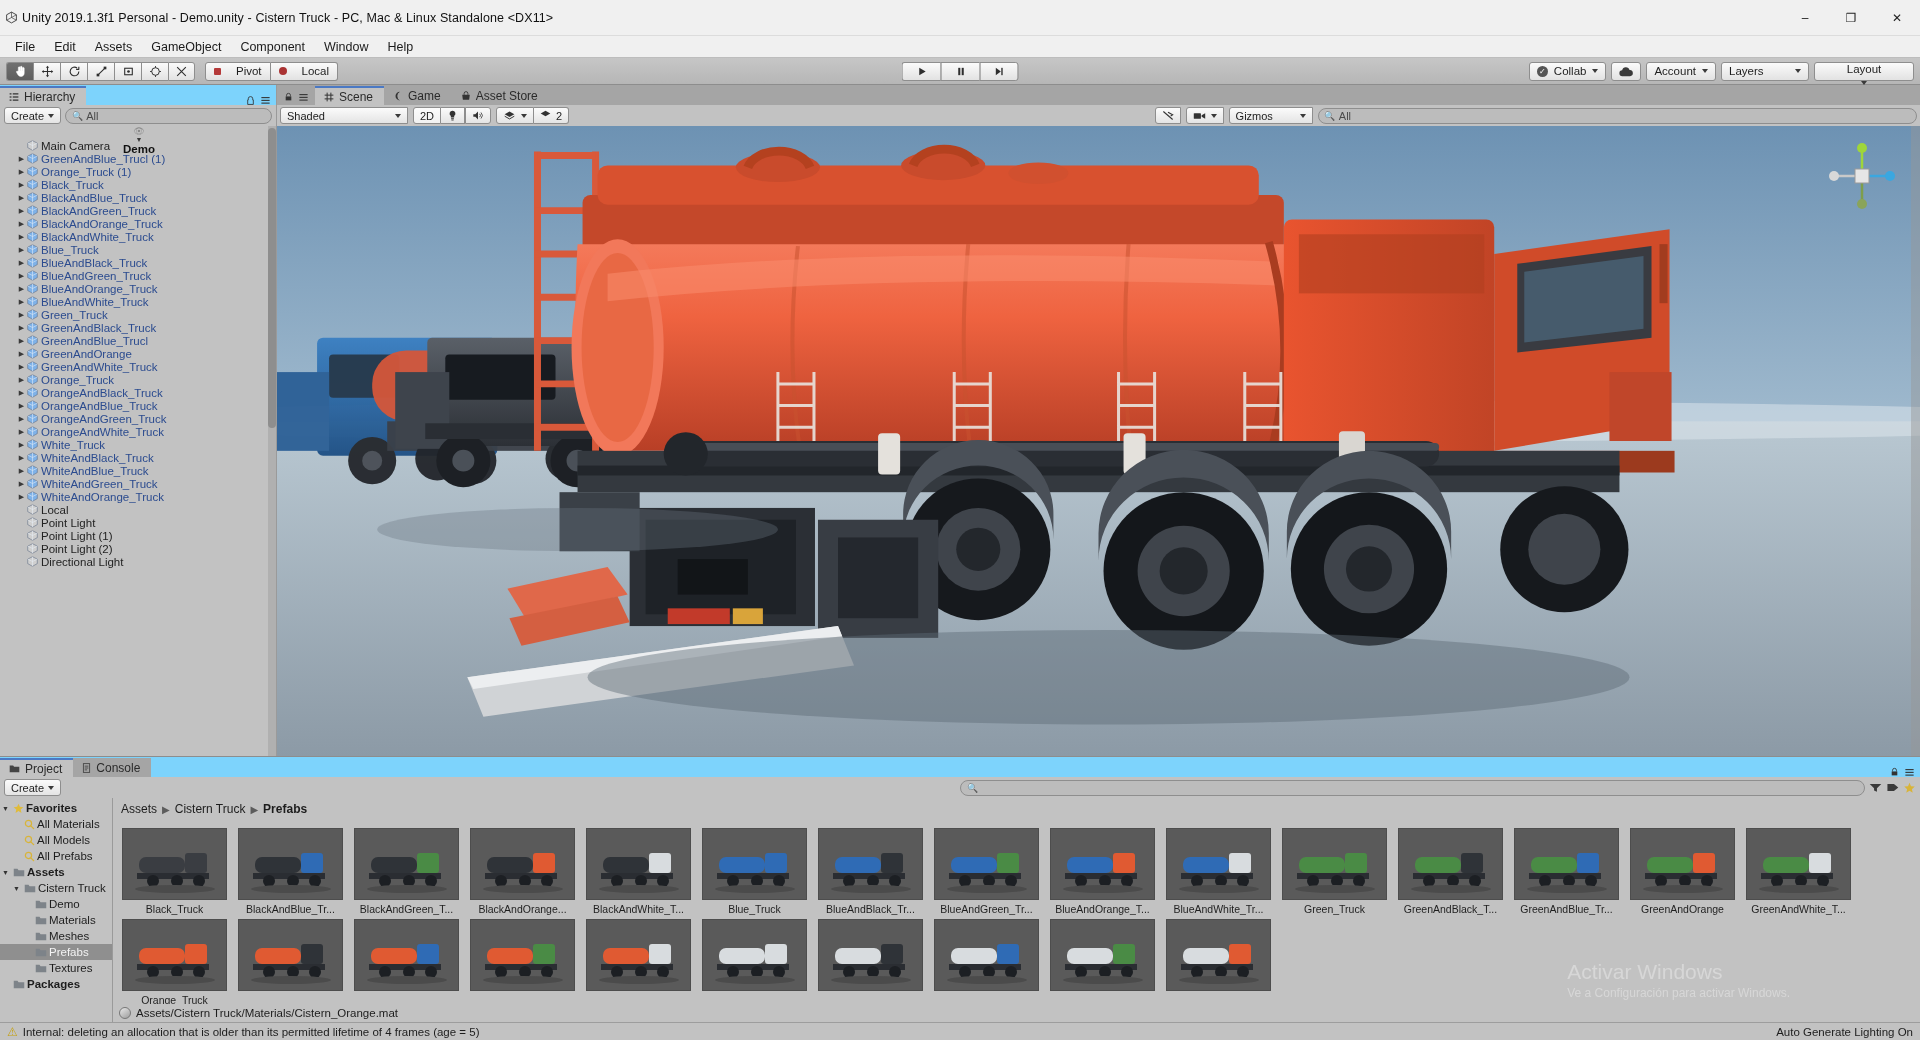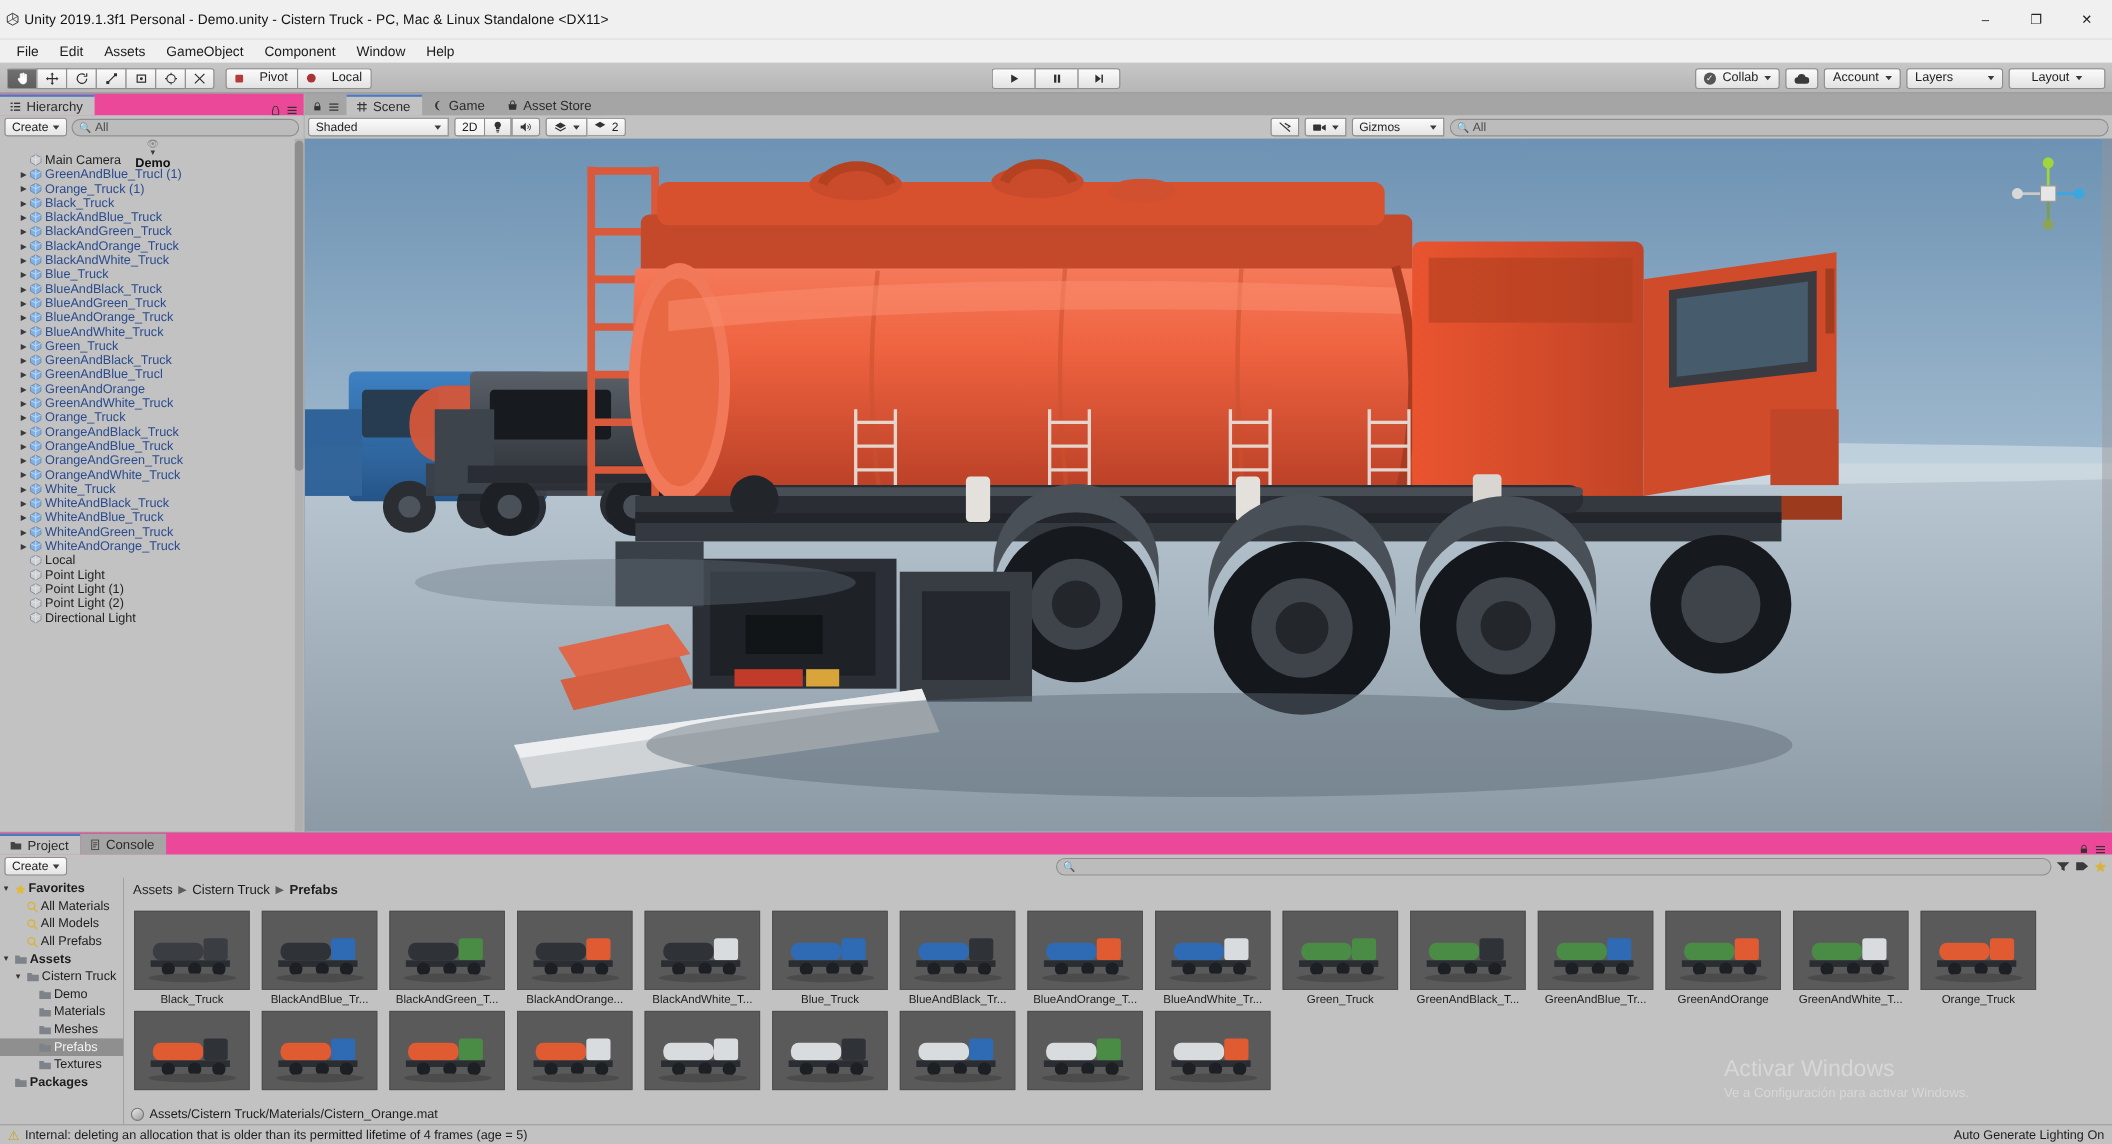--- a/index.html
+++ b/index.html
@@ -50,21 +50,21 @@
           display:flex; align-items:center; padding:0 7px; font-size:11.5px; gap:6px; }
   .caret { width:0;height:0;border-left:3.5px solid transparent;border-right:3.5px solid transparent;border-top:4px solid #3a3a3a; }
   .check-circ { width:11px;height:11px;border-radius:50%;background:#555;color:#fff;font-size:8px;display:flex;align-items:center;justify-content:center; }
 
   
   .body { flex:1 1 auto; display:flex; flex-direction:column; min-height:0; }
   .top-row { display:flex; height:671px; flex:0 0 auto; }
 
   
   .hierarchy { width:277px; background:#c2c2c2; display:flex; flex-direction:column; border-right:1px solid #9a9a9a; }
-  .panel-tabs { height:20px; display:flex; align-items:flex-end; background:#ec4899; }
+  .panel-tabs { height:20px; display:flex; align-items:flex-end; background:#7dd3fc; }
   .panel-tab { height:19px; display:flex; align-items:center; gap:5px; padding:0 11px 0 9px; font-size:12px;
                background:#a5a5a5; color:#2b2b2b; }
   .panel-tab.sel { background:#c2c2c2; border-top:2px solid #4b79c4; }
   .panel-tab-spacer { flex:1; display:flex; justify-content:flex-end; align-items:center; gap:5px; padding-right:5px; }
   .hier-toolbar { height:21px; display:flex; align-items:center; gap:4px; padding:1px 4px; background:#c2c2c2; }
   .create-btn { height:17px; background:linear-gradient(#fbfbfb,#e4e4e4); border:1px solid #8e8e8e; border-radius:3px;
                 display:flex; align-items:center; padding:0 6px; font-size:11px; gap:4px; }
   .search-box { flex:1; height:16px; background:#bcbcbc; border:1px solid #8e8e8e; border-radius:8px;
                 display:flex; align-items:center; padding:0 6px; font-size:11px; color:#4a4a4a; gap:3px; }
   .search-box .mag { font-size:9px; }
@@ -243,21 +243,21 @@
           </svg>
       </div>
       <div class="drop">
         <span>Account</span>
         <span class="caret"></span>
       </div>
       <div class="drop" style="width:88px;justify-content:space-between;">
         <span>Layers</span>
         <span class="caret"></span>
       </div>
-      <div class="drop" style="width:88px;justify-content:center;">
+      <div class="drop" style="width:100px;justify-content:space-between;flex-direction:column;">
         <span>Layout</span>
         <span class="caret"></span>
       </div>
     </div>
   </div>
 
   <div class="body">
 
     <div class="top-row">
 
@@ -1130,20 +1130,33 @@
                     <circle cx="54" cy="52" r="6" fill="#1c1f23"></circle>
                     <circle cx="76" cy="52" r="6" fill="#1c1f23"></circle>
                     <ellipse cx="52" cy="60" rx="40" ry="4" fill="#4b4b4b"></ellipse>
                   </svg></div>
                 <div class="asset-name">BlueAndBlack_Tr...</div>
               </div>
               <div class="asset">
                 <div class="asset-thumb"><svg viewBox="0 0 105 72" width="105" height="72">
                     <rect width="105" height="72" fill="#5a5a5a"></rect>
                     <rect x="16" y="28" width="46" height="16" rx="7" fill="#2f6bb5"></rect>
+                    <rect x="62" y="24" width="22" height="20" rx="3" fill="#4a8b45"></rect>
+                    <rect x="14" y="44" width="72" height="6" fill="#2a2d32"></rect>
+                    <circle cx="30" cy="52" r="6" fill="#1c1f23"></circle>
+                    <circle cx="54" cy="52" r="6" fill="#1c1f23"></circle>
+                    <circle cx="76" cy="52" r="6" fill="#1c1f23"></circle>
+                    <ellipse cx="52" cy="60" rx="40" ry="4" fill="#4b4b4b"></ellipse>
+                  </svg></div>
+                <div class="asset-name">BlueAndGreen_Tr...</div>
+              </div>
+              <div class="asset">
+                <div class="asset-thumb"><svg viewBox="0 0 105 72" width="105" height="72">
+                    <rect width="105" height="72" fill="#5a5a5a"></rect>
+                    <rect x="16" y="28" width="46" height="16" rx="7" fill="#2f6bb5"></rect>
                     <rect x="62" y="24" width="22" height="20" rx="3" fill="#e05a32"></rect>
                     <rect x="14" y="44" width="72" height="6" fill="#2a2d32"></rect>
                     <circle cx="30" cy="52" r="6" fill="#1c1f23"></circle>
                     <circle cx="54" cy="52" r="6" fill="#1c1f23"></circle>
                     <circle cx="76" cy="52" r="6" fill="#1c1f23"></circle>
                     <ellipse cx="52" cy="60" rx="40" ry="4" fill="#4b4b4b"></ellipse>
                   </svg></div>
                 <div class="asset-name">BlueAndOrange_T...</div>
               </div>
               <div class="asset">

